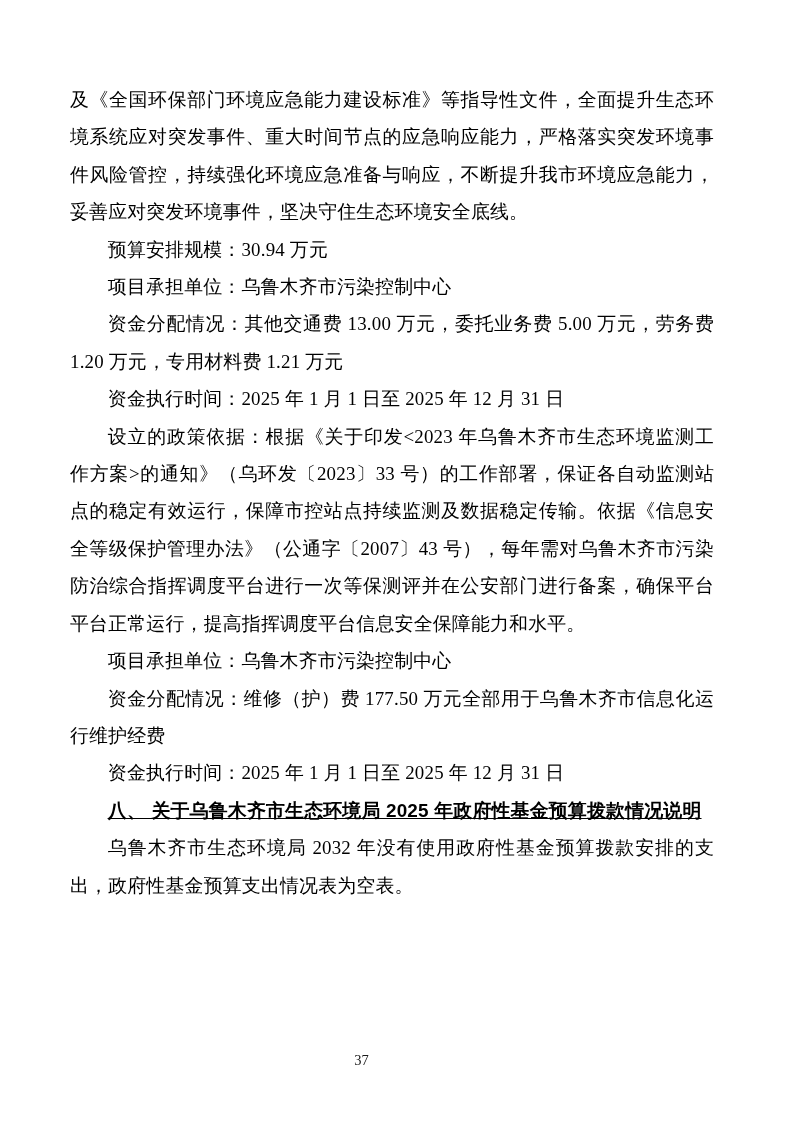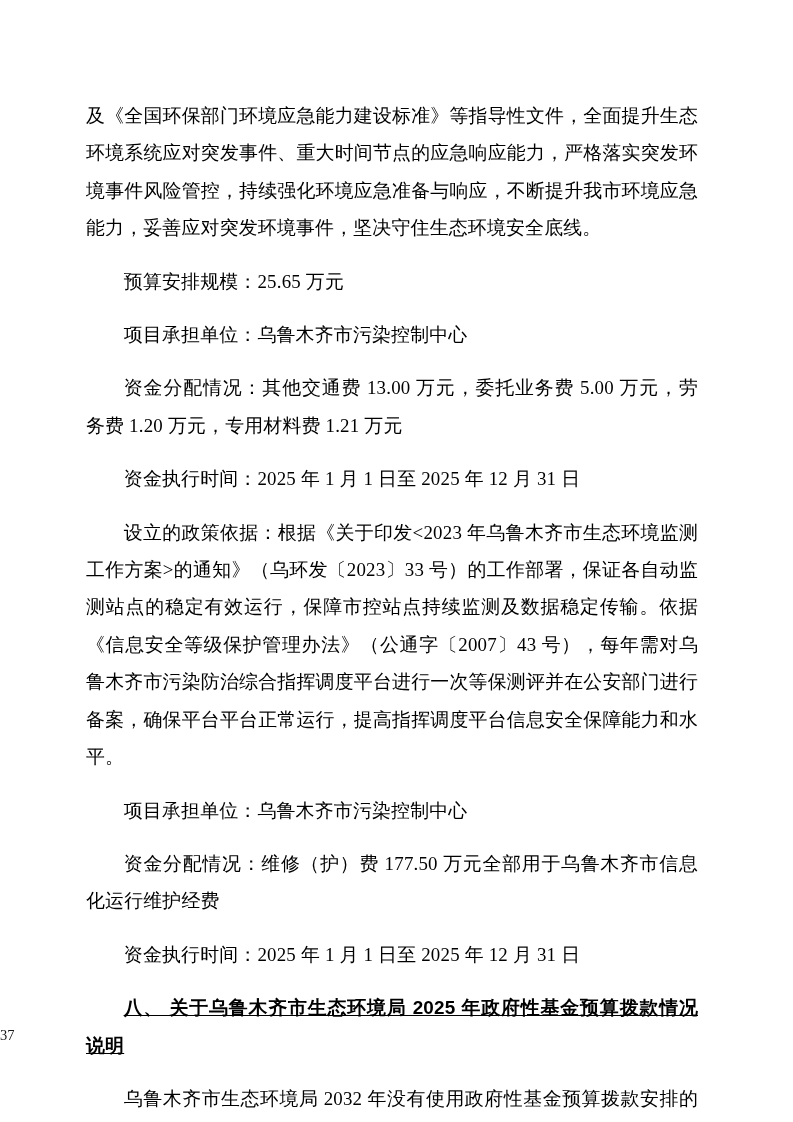--- a/index.html
+++ b/index.html
@@ -16,55 +16,56 @@
     font-family: "Liberation Serif", "DejaVu Serif", serif;
     color: #000000;
   }
   .doc-body {
     position: absolute;
     left: 70px;
     top: 81px;
     width: 644px;
   }
   p.para {
-    margin: 16px;
+    margin: 0;
     padding: 0;
     font-size: 18.9px;
     line-height: 37.4px;
     text-align: justify;
     text-justify: inter-ideograph;
     letter-spacing: 0.2px;
     word-break: normal;
   }
   p.para.indent {
     text-indent: 2em;
   }
   p.para.heading {
     font-weight: bold;
     font-family: "Liberation Sans", "DejaVu Sans", sans-serif;
     text-decoration: underline;
   }
   .footer {
     position: absolute;
     left: 0;
-    top: 1025px;
+    top: 1050px;
     width: 723px;
+    text-align: center;
     font-size: 14.5px;
     line-height: 20px;
     color: #1a1a1a;
   }
 </style>
 </head>
 <body>
 
 <div class="page">
   <div class="doc-body">
 
   <p class="para">及《全国环保部门环境应急能力建设标准》等指导性文件，全面提升生态环境系统应对突发事件、重大时间节点的应急响应能力，严格落实突发环境事件风险管控，持续强化环境应急准备与响应，不断提升我市环境应急能力，妥善应对突发环境事件，坚决守住生态环境安全底线。</p>
-      <p class="para indent">预算安排规模：25.65 万元</p>
+      <p class="para indent">预算安排规模：30.94 万元</p>
       <p class="para indent">项目承担单位：乌鲁木齐市污染控制中心</p>
       <p class="para indent">资金分配情况：其他交通费 13.00 万元，委托业务费 5.00 万元，劳务费 1.20 万元，专用材料费 1.21 万元</p>
       <p class="para indent">资金执行时间：2025 年 1 月 1 日至 2025 年 12 月 31 日</p>
       <p class="para indent">设立的政策依据：根据《关于印发&lt;2023 年乌鲁木齐市生态环境监测工作方案&gt;的通知》（乌环发〔2023〕33 号）的工作部署，保证各自动监测站点的稳定有效运行，保障市控站点持续监测及数据稳定传输。依据《信息安全等级保护管理办法》（公通字〔2007〕43 号），每年需对乌鲁木齐市污染防治综合指挥调度平台进行一次等保测评并在公安部门进行备案，确保平台平台正常运行，提高指挥调度平台信息安全保障能力和水平。</p>
       <p class="para indent">项目承担单位：乌鲁木齐市污染控制中心</p>
       <p class="para indent">资金分配情况：维修（护）费 177.50 万元全部用于乌鲁木齐市信息化运行维护经费</p>
       <p class="para indent">资金执行时间：2025 年 1 月 1 日至 2025 年 12 月 31 日</p>
       <p class="para indent heading">八、 关于乌鲁木齐市生态环境局 2025 年政府性基金预算拨款情况说明</p>
       <p class="para indent">乌鲁木齐市生态环境局 2032 年没有使用政府性基金预算拨款安排的支出，政府性基金预算支出情况表为空表。</p>
     </div>

